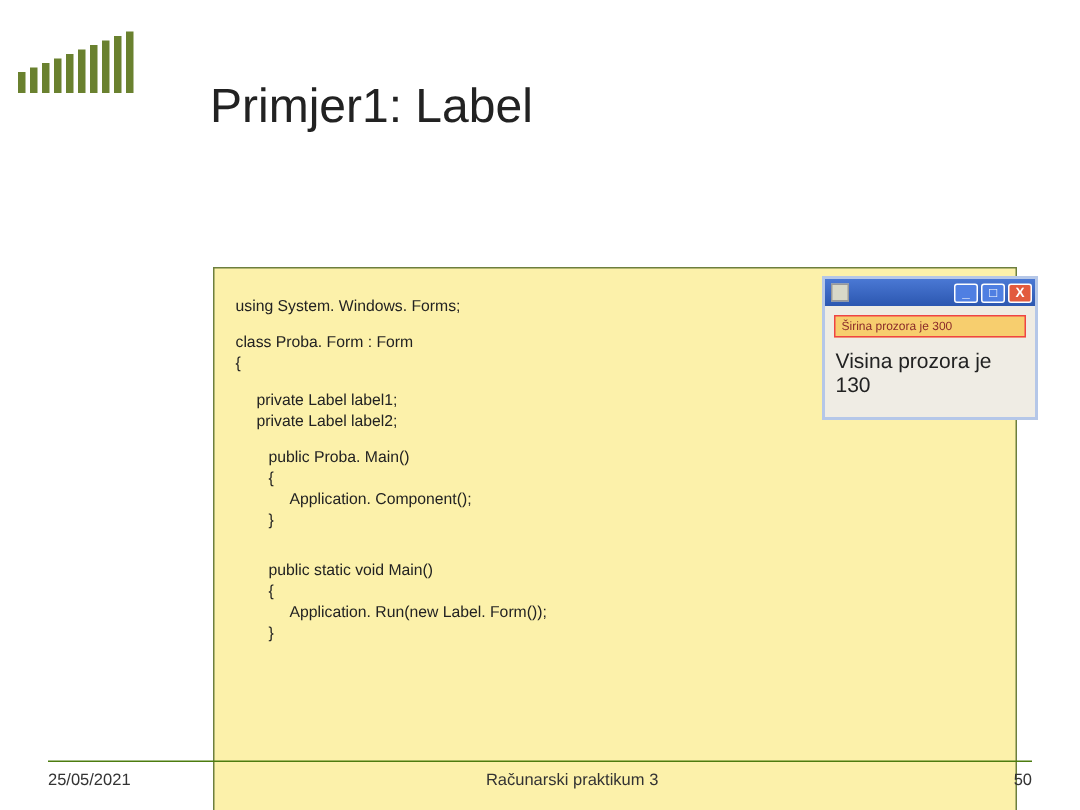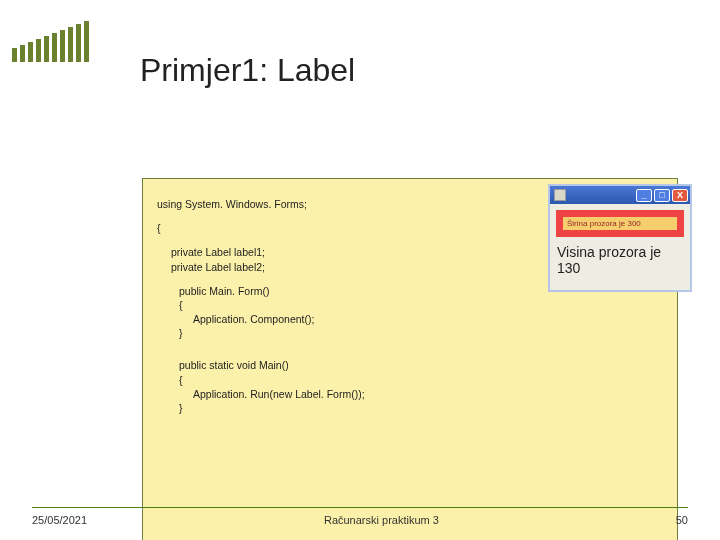--- a/index.html
+++ b/index.html
@@ -108,21 +108,21 @@
     border-radius: 2px;
   }
   .btn-min, .btn-max { background: #4f7fe2; }
   .btn-close { background: #e25a3e; }
   .clientarea {
     background: #efece4;
     padding: 6px 6px 12px 6px;
   }
   .lbl1 {
     background: #f7ce6e;
-    border: 7px solid #ef4444;
+    border: 1px solid #ef4444;
     color: #8a2a2a;
     font-size: 8px;
     padding: 2px 4px;
     margin-bottom: 5px;
   }
   .lbl2 {
     color: #222;
     font-size: 14px;
     padding: 2px 1px;
   }
@@ -156,26 +156,27 @@
     <span></span>
     <span></span>
     <span></span>
 </div>
 
 <div class="title">Primjer1: Label</div>
 
 <div class="codebox">
   <div>using System. Windows. Forms;</div>
   <div class="cgap"></div>
+  <div>class Proba. Form : Form</div>
   <div>{</div>
   <div class="cgap"></div>
   <div class="indent1">private Label label1;</div>
   <div class="indent1">private Label label2;</div>
   <div class="cgap"></div>
-  <div class="indent2">public Main. Form()</div>
+  <div class="indent2">public Proba. Main()</div>
   <div class="indent2">{</div>
   <div class="indent3">Application. Component();</div>
   <div class="indent2">}</div>
   <div class="cgap2"></div>
   <div class="indent2">public static void Main()</div>
   <div class="indent2">{</div>
   <div class="indent3">Application. Run(new Label. Form());</div>
   <div class="indent2">}</div>
 </div>
 

